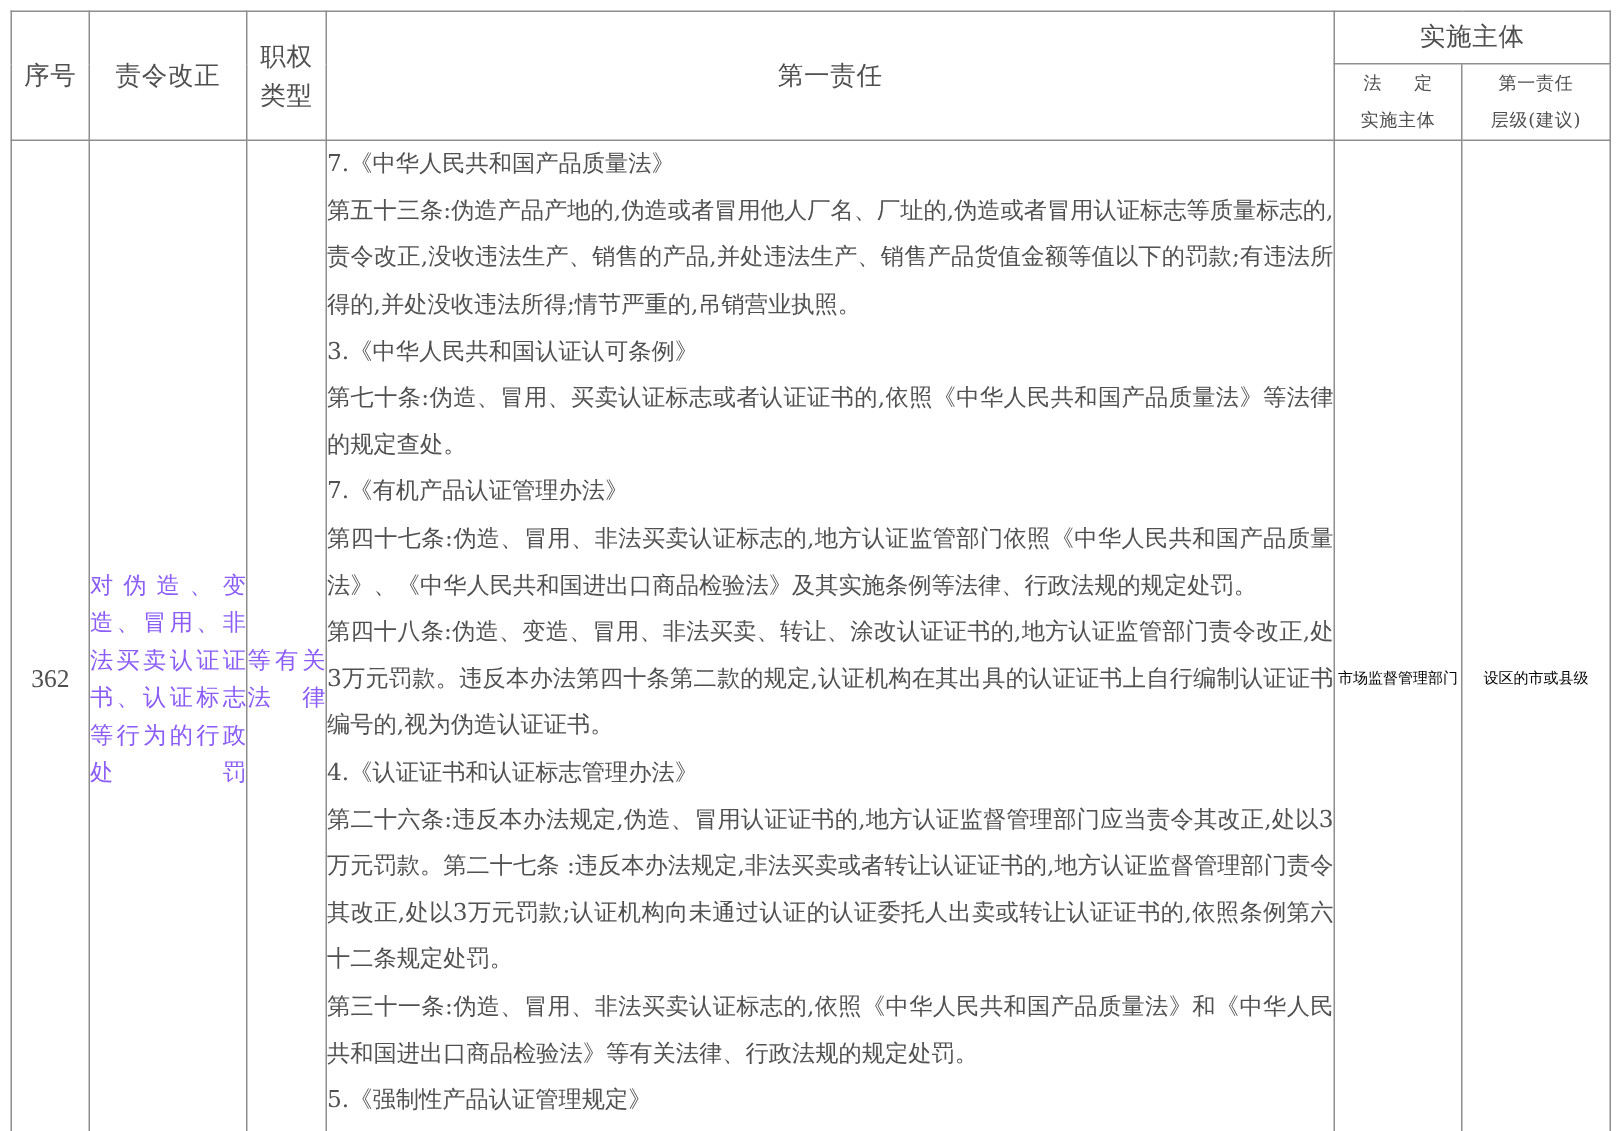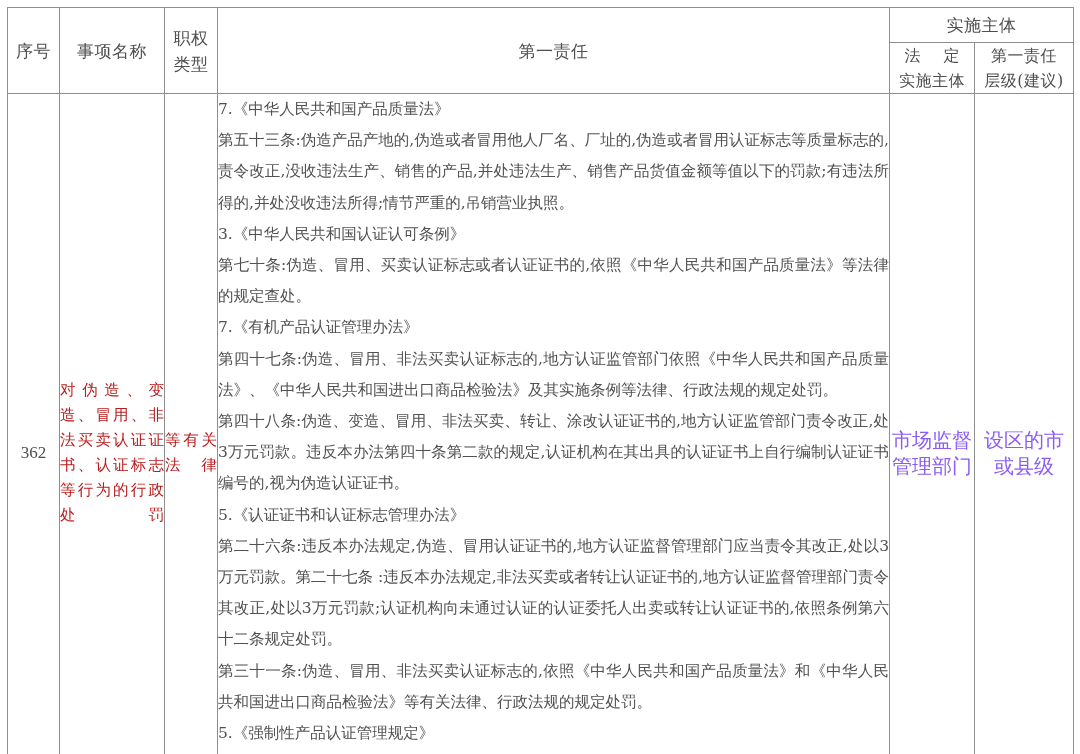--- a/index.html
+++ b/index.html
@@ -55,21 +55,21 @@
   }
   th.hd-stack {
     line-height: 26px;
     margin-left: 44px;
   }
   th.hd-group {
     height: 34px;
     font-size: 17px;
   }
   th.hd-sub {
-    font-size: 16px;
+    font-size: 12px;
     line-height: 25px;
   }
   .spaced {
     letter-spacing: 9px;
     padding-left: 9px;
     display: inline-block;
   }
 
   
   td.c-seq {
@@ -81,21 +81,21 @@
 
   td.c-name {
     padding: 10px 7px;
     vertical-align: middle;
   }
   .vjust {
     font-size: 15.5px;
     line-height: 25px;
     text-align: justify;
     text-align-last: justify;
-    color: #b91c1c;
+    color: #8b5cf6;
     font-family: "DejaVu Serif", "Liberation Serif", serif;
   }
 
   td.c-type {
     padding: 6px 6px;
     vertical-align: middle;
   }
 
   td.c-basis {
     padding: 7px 7px 7px 7px;
@@ -113,24 +113,24 @@
     text-justify: inter-ideograph;
     word-break: break-all;
     letter-spacing: 0px;
   }
 
   td.c-org, td.c-level {
     padding: 6px 5px;
     vertical-align: middle;
   }
   .org-txt {
-    font-size: 20px;
+    font-size: 10px;
     line-height: 26px;
     text-align: center;
-    color: #8b5cf6;
+    color: #000000;
     font-family: "DejaVu Serif", "Liberation Serif", serif;
   }
 </style>
 </head>
 <body>
 
 <div class="page">
 
   <table class="sheet">
     <colgroup>
@@ -138,21 +138,21 @@
       <col style="width:105px">
       <col style="width:53px">
       <col style="width:672px">
       <col style="width:85px">
       <col style="width:99px">
     </colgroup>
 
     <thead>
       <tr>
         <th class="hd" rowspan="2">序号</th>
-        <th class="hd" rowspan="2">事项名称</th>
+        <th class="hd" rowspan="2">责令改正</th>
         <th class="hd hd-stack" rowspan="2">
           <div>职权</div>
           <div>类型</div>
         </th>
         <th class="hd" rowspan="2">第一责任</th>
         <th class="hd hd-group" colspan="2">实施主体</th>
       </tr>
       <tr>
         <th class="hd hd-sub">
           <div><span class="spaced">法 定</span></div>
@@ -179,21 +179,21 @@
 
         <td class="c-basis">
           <div class="basis-body" id="basis-body">
               <p>7.《中华人民共和国产品质量法》</p>
               <p>第五十三条:伪造产品产地的,伪造或者冒用他人厂名、厂址的,伪造或者冒用认证标志等质量标志的,责令改正,没收违法生产、销售的产品,并处违法生产、销售产品货值金额等值以下的罚款;有违法所得的,并处没收违法所得;情节严重的,吊销营业执照。</p>
               <p>3.《中华人民共和国认证认可条例》</p>
               <p>第七十条:伪造、冒用、买卖认证标志或者认证证书的,依照《中华人民共和国产品质量法》等法律的规定查处。</p>
               <p>7.《有机产品认证管理办法》</p>
               <p>第四十七条:伪造、冒用、非法买卖认证标志的,地方认证监管部门依照《中华人民共和国产品质量法》、《中华人民共和国进出口商品检验法》及其实施条例等法律、行政法规的规定处罚。</p>
               <p>第四十八条:伪造、变造、冒用、非法买卖、转让、涂改认证证书的,地方认证监管部门责令改正,处3万元罚款。违反本办法第四十条第二款的规定,认证机构在其出具的认证证书上自行编制认证证书编号的,视为伪造认证证书。</p>
-              <p>5.《认证证书和认证标志管理办法》</p>
+              <p>4.《认证证书和认证标志管理办法》</p>
               <p>第二十六条:违反本办法规定,伪造、冒用认证证书的,地方认证监督管理部门应当责令其改正,处以3万元罚款。第二十七条 :违反本办法规定,非法买卖或者转让认证证书的,地方认证监督管理部门责令其改正,处以3万元罚款;认证机构向未通过认证的认证委托人出卖或转让认证证书的,依照条例第六十二条规定处罚。</p>
               <p>第三十一条:伪造、冒用、非法买卖认证标志的,依照《中华人民共和国产品质量法》和《中华人民共和国进出口商品检验法》等有关法律、行政法规的规定处罚。</p>
               <p>5.《强制性产品认证管理规定》</p>
               <p>第五十三条第一款:伪造、变造、出租、出借、冒用、买卖或者转让认证证书的,由地方质检两局责令其改正,处3万元罚款。</p>
             </div>
         </td>
 
         <td class="c-org">
           <div class="org-txt">市场监督管理部门</div>
         </td>

